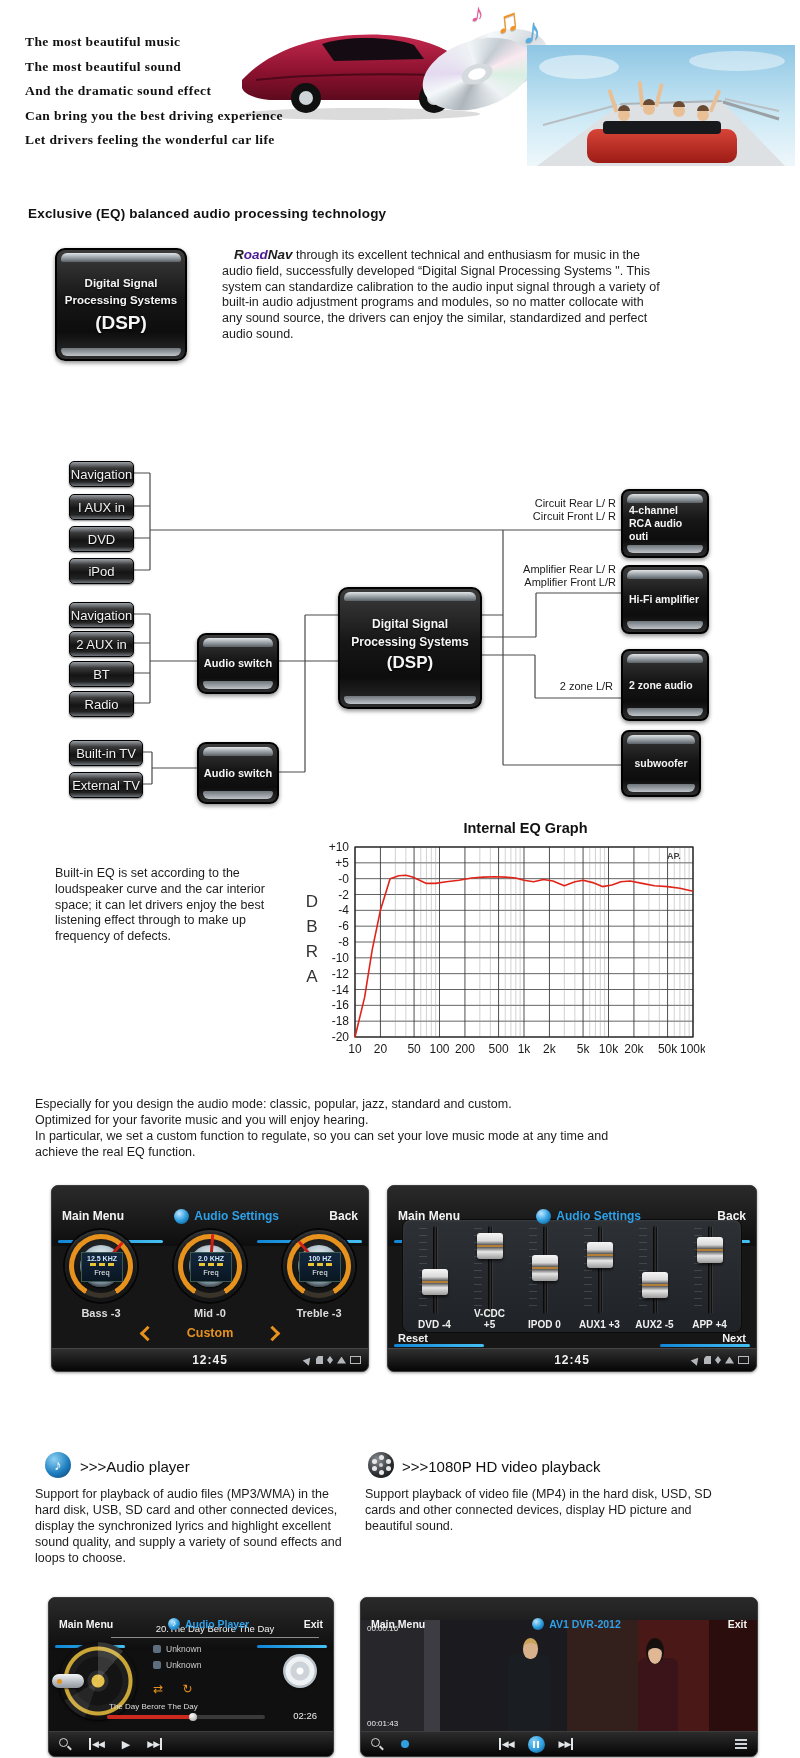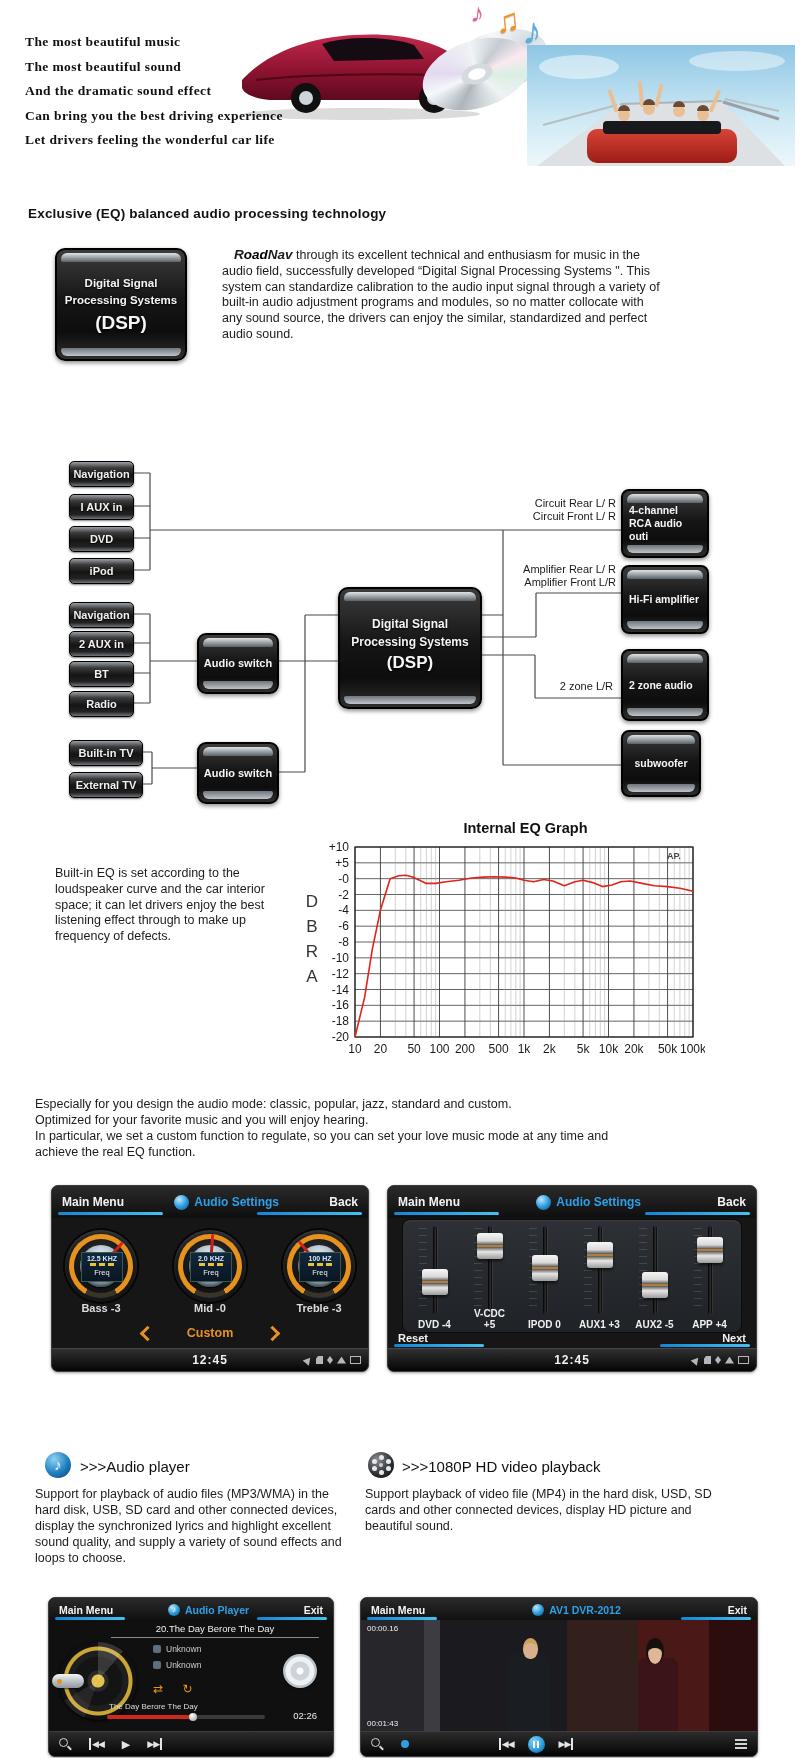--- a/index.html
+++ b/index.html
@@ -30,28 +30,28 @@
   .bigbox::before{content:"";position:absolute;left:4px;right:4px;top:3px;height:9px;border-radius:6px 6px 2px 2px;
           background:linear-gradient(#e9edf0,#9aa2a8 55%,#5c646a);opacity:.95;}
   .bigbox::after{content:"";position:absolute;left:4px;right:4px;bottom:3px;height:8px;border-radius:2px 2px 6px 6px;
           background:linear-gradient(#788086,#cfd5da);opacity:.9;}
   .dsp-badge{left:55px;top:248px;width:128px;height:109px;}
   .dsp-badge .l1,.dsp-badge .l2{font-size:11.5px;font-weight:bold;line-height:17px;text-shadow:0 1px 2px #000;}
   .dsp-badge .l1{margin-top:25px;}
   .dsp-badge .l3{font-size:19px;font-weight:bold;margin-top:3px;text-shadow:0 1px 2px #000;}
   .intro{left:222px;top:247px;width:442px;font-size:12.5px;line-height:15.8px;color:#1c1c1c;}
   .intro .brand{font-weight:bold;font-style:italic;font-size:13.5px;}
-  .intro .brand .oad{color:#000000;}
+  .intro .brand .oad{color:#4c1d95;}
   .intro .indent{display:inline-block;width:12px;}
 
   
   .diagram{left:0;top:430px;width:800px;height:392px;}
   .sbox{position:absolute;left:69px;width:63px;height:24px;border-radius:5px;border:1px solid #000;
         background:linear-gradient(180deg,#9aa0a6 0%,#3a3a3a 24%,#141414 55%,#222 82%,#70767c 100%);
-        color:#f2f2f2;font-weight:bold;font-size:11px;display:flex;align-items:center;justify-content:center;
+        color:#f2f2f2;font-weight:normal;font-size:13px;display:flex;align-items:center;justify-content:center;
         text-shadow:0 1px 1px #000;box-shadow:0 1px 2px rgba(0,0,0,.5);white-space:nowrap;}
   .sbox.wide{width:72px;}
   .swbox{position:absolute;left:197px;width:78px;height:57px;border-radius:9px;font-size:11px;font-weight:bold;
          display:flex;align-items:center;justify-content:center;line-height:13px;}
   .dspbox{left:338px;top:157px;width:140px;height:118px;}
   .dspbox .l1,.dspbox .l2{font-size:12px;font-weight:bold;line-height:18px;text-shadow:0 1px 2px #000;}
   .dspbox .l1{margin-top:26px;}
   .dspbox .l3{font-size:17px;font-weight:bold;margin-top:2px;text-shadow:0 1px 2px #000;}
   .obox{position:absolute;left:621px;width:72px;border-radius:8px;font-size:10.5px;font-weight:bold;
         display:flex;align-items:center;text-align:left;padding:0 6px;line-height:13px;}
@@ -63,21 +63,21 @@
   .chart-title{position:absolute;top:0;left:60px;width:345px;text-align:center;font-weight:bold;font-size:14.5px;}
   .chart-corner{position:absolute;left:374px;top:31px;font-size:9px;font-weight:bold;color:#444;}
   .dbra{position:absolute;left:8px;width:22px;text-align:center;font-size:17px;color:#333;}
   .eq-note{left:55px;top:866px;width:240px;font-size:12.5px;line-height:15.8px;color:#1c1c1c;}
   .modes{left:35px;top:1096px;width:730px;font-size:12.5px;line-height:16px;color:#1c1c1c;}
 
   
   .scr{position:absolute;background:#161616;border:1px solid #3c3c3c;border-radius:7px;overflow:hidden;
        color:#eee;box-shadow:0 1px 3px rgba(0,0,0,.4);}
   .scr-head{position:relative;height:30px;background:linear-gradient(#2a2a2a,#0e0e0e);
-            display:flex;align-items:center;justify-content:space-between;padding:1px 10px;}
+            display:flex;align-items:center;justify-content:space-between;padding:15px 10px;}
   .scr-head.small{height:22px;}
   .hbtn{font-weight:bold;font-size:12px;color:#f4f4f4;z-index:2;}
   .scr-head.small .hbtn{font-size:10.5px;}
   .htitle{display:flex;align-items:center;gap:5px;color:#2da0e8;font-weight:bold;font-size:12px;z-index:2;}
   .scr-head.small .htitle{font-size:10.5px;}
   .orb{width:15px;height:15px;border-radius:50%;
        background:radial-gradient(circle at 35% 30%,#bfe6ff,#2e9fe0 50%,#0c4b7e);display:inline-block;}
   .orb.sm{width:12px;height:12px;text-align:center;line-height:12px;font-size:8px;color:#fff;}
   .swoosh{position:absolute;height:3px;border-radius:3px;background:linear-gradient(90deg,#1286d6,#45c0f2);}
   .sw-l{left:6px;bottom:3px;width:105px;}
@@ -109,21 +109,21 @@
        background:radial-gradient(circle at 50% 28%,#eaf0f5,#93a7b6 55%,#5c6b78);
        box-shadow:inset 0 -2px 3px rgba(0,0,0,.45),0 1px 2px #000;}
   .needle{position:absolute;left:50%;top:50%;width:3px;height:32px;margin:-32px 0 0 -1.5px;
        transform-origin:50% 100%;background:linear-gradient(#e02419,#8e120c);border-radius:2px;z-index:3;}
   .lcd{position:absolute;left:50%;top:50%;width:40px;height:28px;margin:-14px 0 0 -20px;border-radius:0;
        background:linear-gradient(#12273d,#0a1622);border:1px solid #3a5a50;z-index:4;}
   .lcd-freq{font-size:7px;font-weight:bold;color:#cfe6ff;margin-top:2px;}
   .lcd-dash{height:4px;display:flex;justify-content:center;gap:3px;margin-top:1px;}
   .lcd-dash i{width:6px;height:2.5px;background:#e8c435;display:inline-block;}
   .lcd-unit{font-size:7.5px;color:#eee;margin-top:1px;}
-  .gauge-cap{font-size:11px;font-weight:bold;color:#ddd;}
+  .gauge-cap{margin-top:5px;font-size:11px;font-weight:bold;color:#ddd;}
   .mode-row{position:absolute;top:140px;left:0;right:0;display:flex;justify-content:center;gap:34px;
             align-items:center;color:#e8921e;font-weight:bold;font-size:12.5px;text-align:right;}
   .chv{width:8px;height:8px;border-left:3px solid #e8921e;border-bottom:3px solid #e8921e;display:inline-block;}
   .chv-l{transform:rotate(45deg);}
   .chv-r{transform:rotate(225deg);}
 
   
   .scr-s{left:387px;top:1185px;width:368px;height:185px;}
   .sl-panel{position:absolute;left:14px;right:14px;top:33px;height:112px;border-radius:8px;border:1px solid #0b0b0b;
             background:linear-gradient(#2d3135,#1f2327);display:flex;justify-content:space-around;padding:0 4px;

